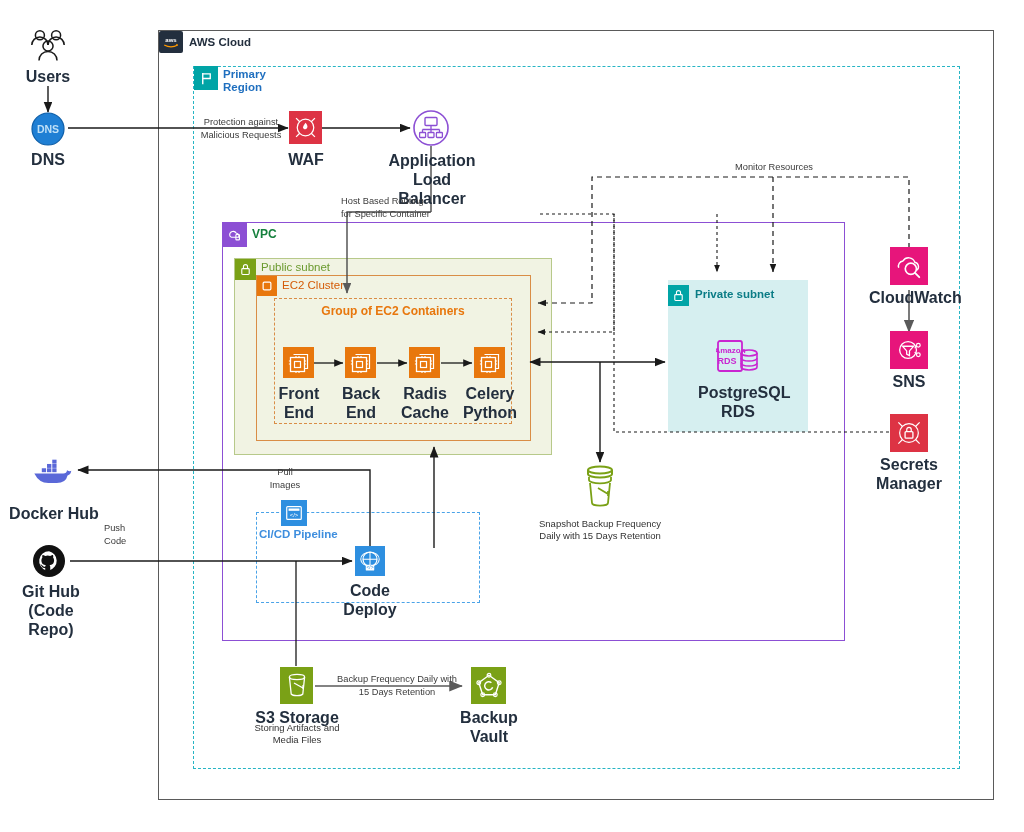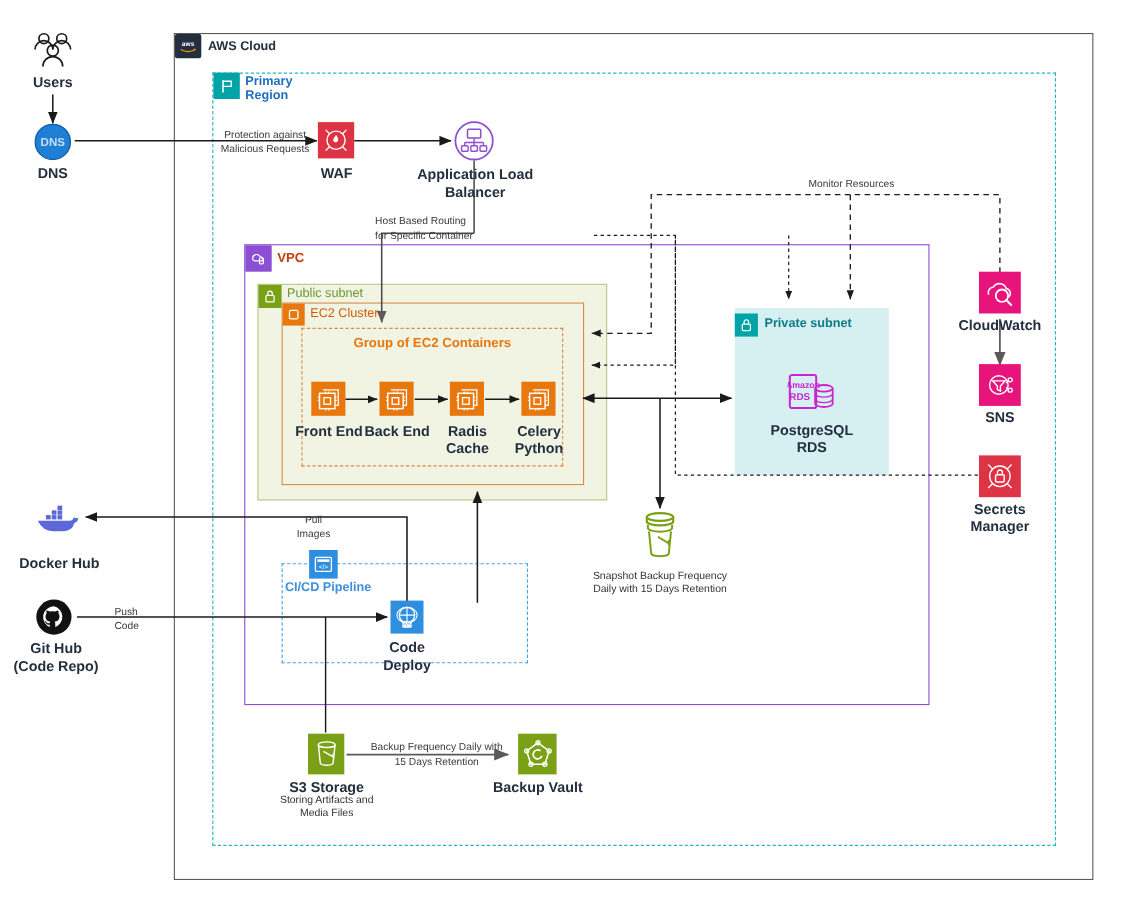--- a/index.html
+++ b/index.html
@@ -16,40 +16,40 @@
   .grp-vpc{border:1.6px solid #8c4fd4;background:transparent;}
   .grp-public{border:1.6px solid #b7c98a;background:#f1f3e3;}
   .grp-ec2{border:1.6px solid #d98d46;background:transparent;}
   .grp-containers{border:1.4px dashed #d98d46;background:transparent;}
   .grp-private{border:none;background:#d6eff0;}
   .grp-cicd{border:1.5px dashed #4aa3e8;background:transparent;}
 
   .grp-title{position:absolute;font-size:11.5px;font-weight:bold;white-space:pre-line;line-height:1.15;}
   .t-aws{color:#232f3e;}
   .t-region{color:#1f6fbf;}
-  .t-vpc{color:#c2410c;}
+  .t-vpc{color:#15803d;}
   .t-public{color:#6b9a2f;}
   .t-ec2{color:#d45b07;}
   .t-private{color:#0b7c86;}
   .t-cicd{color:#3e8ede;}
   .t-containers{color:#e8770d;font-size:12px;font-weight:bold;}
 
   
   .hicon{position:absolute;display:flex;align-items:center;justify-content:center;}
   .sq-aws{background:#232f3e;border-radius:2px;}
   .sq-region{background:#00a4a6;}
   .sq-public{background:#7aa116;}
   .sq-ec2{background:#e8770d;}
   .sq-private{background:#00a4a6;}
   .sq-vpc{background:#8c4fd4;}
 
   
   .tile{position:absolute;display:flex;align-items:center;justify-content:center;}
   .tile svg{display:block;}
-  .cap{position:absolute;text-align:center;font-size:13px;font-weight:bold;color:#232f3e;line-height:1.2;white-space:pre-line;}
+  .cap{position:absolute;text-align:center;font-size:16px;font-weight:bold;color:#232f3e;line-height:1.2;white-space:pre-line;}
   .sub{position:absolute;text-align:center;font-size:9.5px;color:#333;line-height:1.25;white-space:pre-line;font-weight:normal;}
   .edge-lbl{position:absolute;text-align:center;font-size:9.3px;color:#3b3b3b;line-height:1.35;white-space:pre-line;}
 </style>
 </head>
 <body>
 
 <div id="stage">
 
   <div class="box grp-aws" style="left:158px;top:30px;width:836px;height:770px;"></div>
   <div class="hicon sq-aws" style="left:159px;top:31px;width:24px;height:22px;">
@@ -340,21 +340,21 @@
 Images</div>
 
   <div class="tile" style="left:32px;top:544px;width:34px;height:34px;">
     <svg width="34" height="34" viewBox="0 0 34 34">
       <circle cx="17" cy="17" r="16" fill="#111"></circle>
       <path d="M17 7.2 a9.8 9.8 0 0 0 -3.1 19.1 c-0.5 0.1 -0.7 -0.2 -0.7 -0.5 v-1.9 c-2.7 0.6 -3.3 -1.3 -3.3 -1.3 c-0.45 -1.1 -1.1 -1.4 -1.1 -1.4 c-0.9 -0.6 0.07 -0.6 0.07 -0.6 c1 0.07 1.5 1 1.5 1 c0.88 1.5 2.3 1.07 2.9 0.82 c0.09 -0.64 0.35 -1.07 0.63 -1.31 c-2.2 -0.25 -4.5 -1.1 -4.5 -4.9 c0 -1.08 0.39 -1.97 1.02 -2.66 c-0.1 -0.25 -0.44 -1.26 0.1 -2.62 c0 0 0.83 -0.27 2.73 1.02 a9.4 9.4 0 0 1 4.98 0 c1.9 -1.29 2.73 -1.02 2.73 -1.02 c0.54 1.36 0.2 2.37 0.1 2.62 c0.64 0.69 1.02 1.58 1.02 2.66 c0 3.81 -2.31 4.65 -4.51 4.89 c0.35 0.31 0.67 0.92 0.67 1.86 v2.75 c0 0.3 -0.2 0.6 -0.72 0.5 A9.8 9.8 0 0 0 17 7.2z" fill="#fff"></path>
     </svg>
   </div>
   <div class="cap" style="left:4px;top:582px;width:94px;">Git Hub
 (Code Repo)</div>
-  <div class="edge-lbl" style="left:104px;top:550px;width:54px;text-align:left;">Push
+  <div class="edge-lbl" style="left:104px;top:522px;width:54px;text-align:left;">Push
 Code</div>
 
   <div class="tile" style="left:355px;top:546px;width:30px;height:30px;background:#2e8fe0;">
     <svg width="24" height="24" viewBox="0 0 26 26">
       <circle cx="13" cy="11" r="7.6" fill="none" stroke="#fff" stroke-width="1.3"></circle>
       <path d="M13 3.4 v15.2 M5.4 11 h15.2 M13 3.4 a10 7.6 0 0 1 0 15.2 a10 7.6 0 0 1 0 -15.2" fill="none" stroke="#fff" stroke-width="1.1"></path>
       <rect x="8.4" y="17" width="9.2" height="6.4" rx="1" fill="#fff"></rect>
       <text x="13" y="22" fill="#2e8fe0" font-size="5.4" text-anchor="middle" font-family="Liberation Sans, sans-serif">&lt;/&gt;</text>
     </svg>
   </div>

